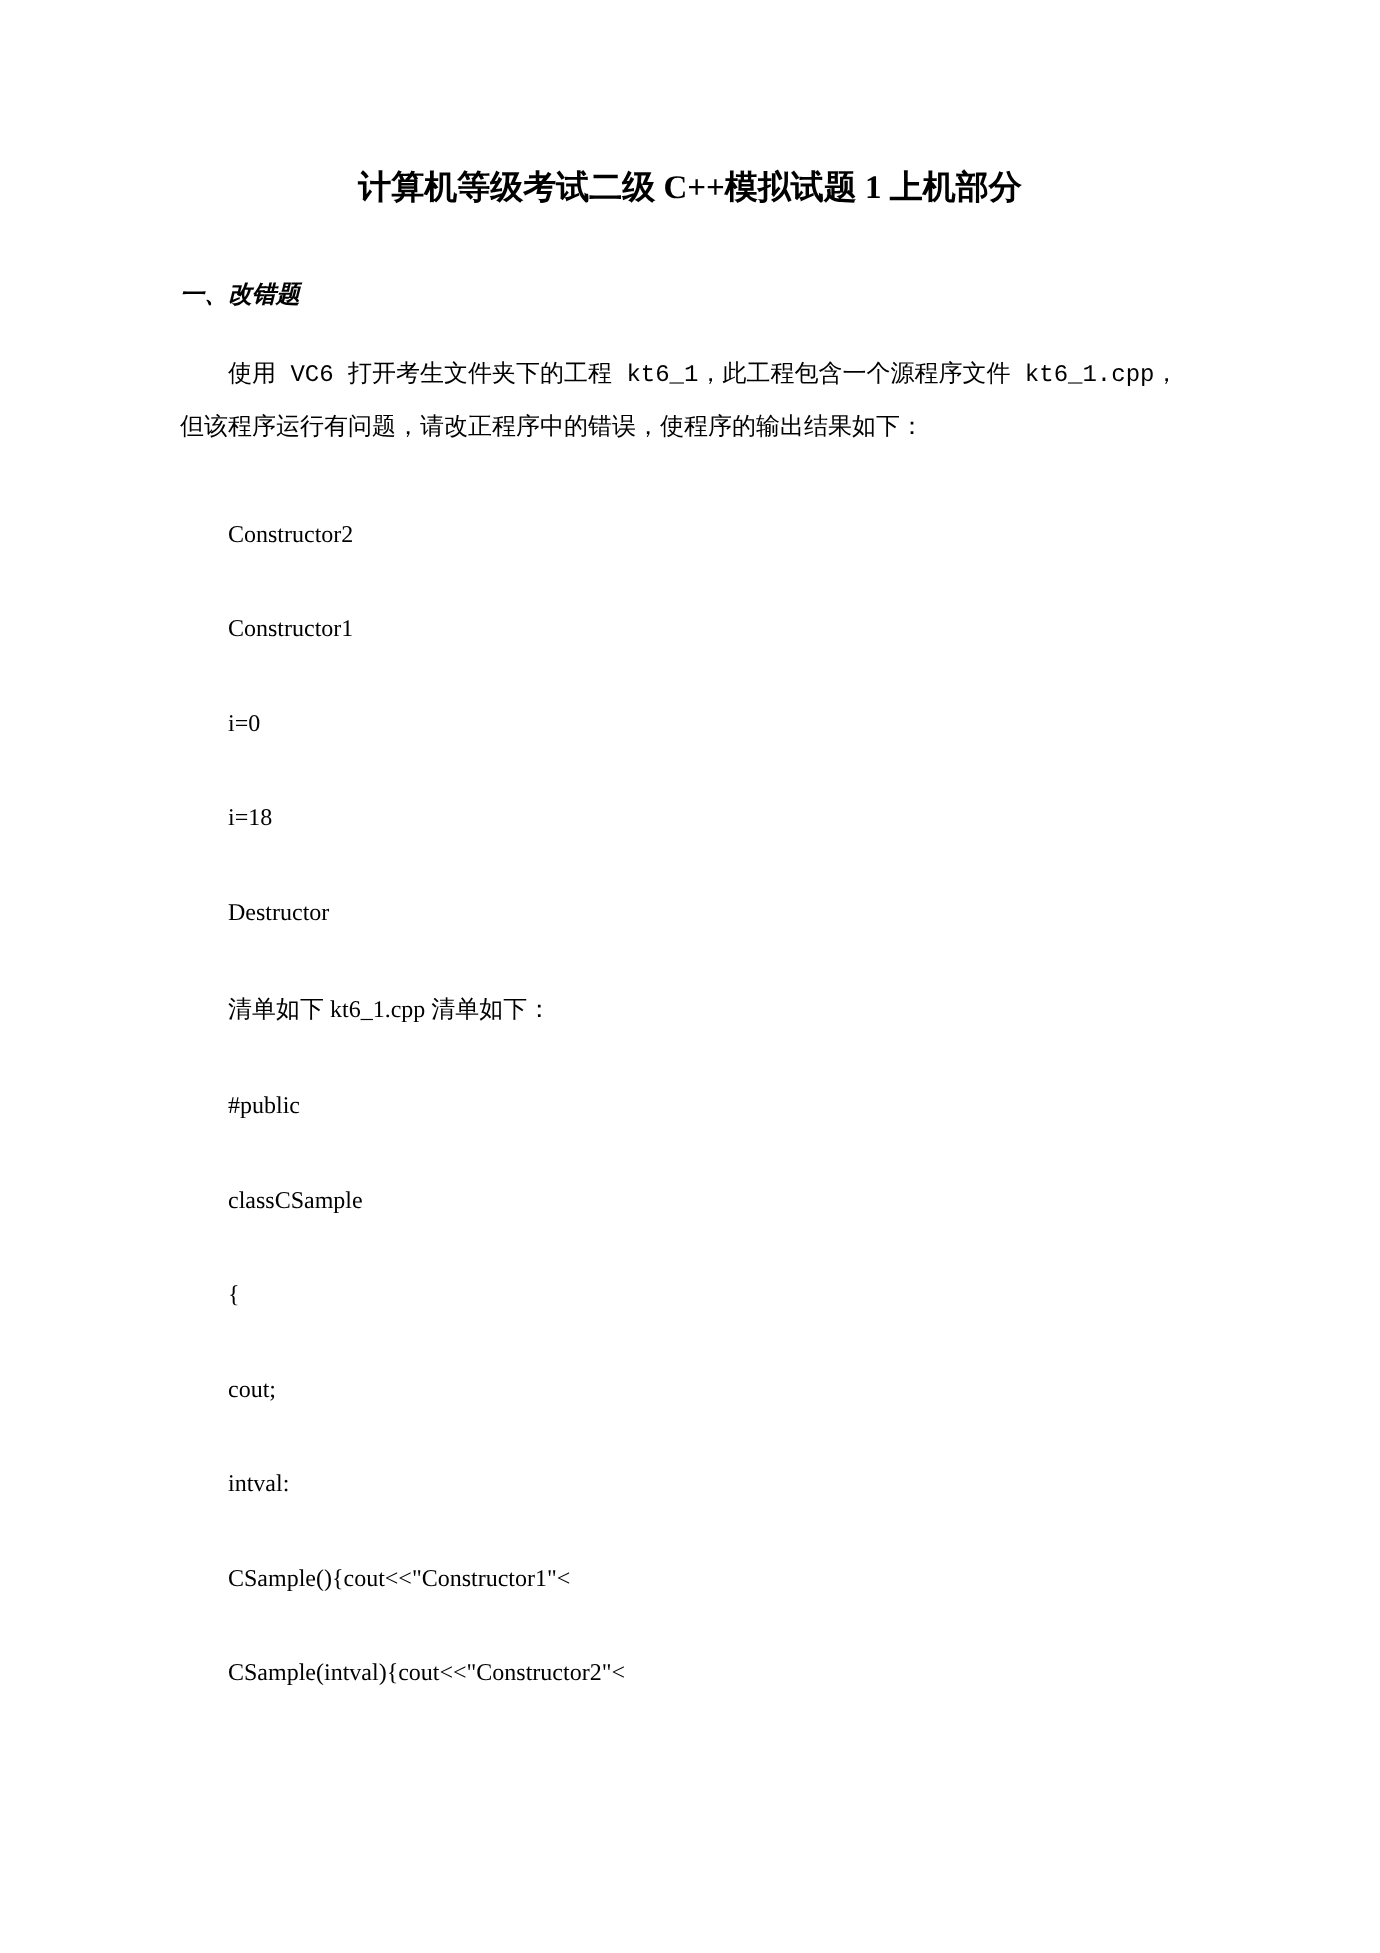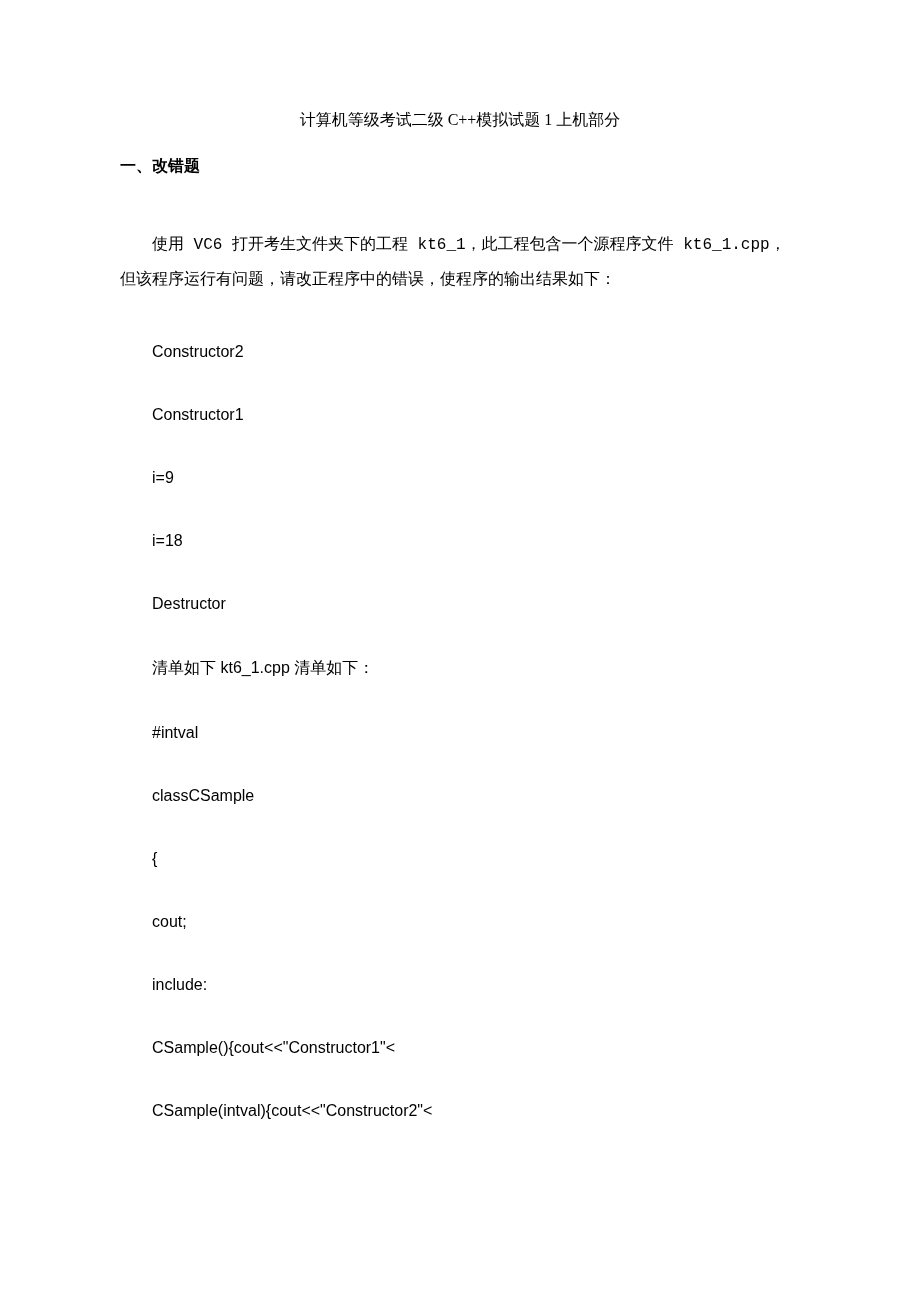--- a/index.html
+++ b/index.html
@@ -11,55 +11,56 @@
       background: #ffffff;
       width: 920px;
       min-height: 1302px;
       font-family: "SimSun", "宋体", serif;
       font-size: 16px;
       color: #000000;
       padding: 110px 120px 60px 120px;
     }
     .title {
       text-align: center;
-      font-weight: normal;
-      font-size: 16px;
-      margin-bottom: 25px;
+      font-weight: bold;
+      font-size: 22px;
+      margin-bottom: 46px;
     }
     .section-header {
       font-weight: bold;
       font-size: 16px;
-      margin-bottom: 51px;
+      margin-bottom: 26px;
+      font-style: italic;
     }
     .paragraph {
       line-height: 2.2;
       margin-bottom: 45px;
       text-indent: 2em;
       font-family: Liberation Mono, monospace;
     }
     .code-line {
       margin-bottom: 45px;
       text-indent: 2em;
-      font-family: Liberation Sans, sans-serif;
+      font-family: Liberation Serif, serif;
     }
   </style>
 </head>
 <body>
 
 <div class="title">计算机等级考试二级 C++模拟试题 1 上机部分</div>
 
 <div class="section-header">一、改错题</div>
 
 <div class="paragraph">使用 VC6 打开考生文件夹下的工程 kt6_1，此工程包含一个源程序文件 kt6_1.cpp，但该程序运行有问题，请改正程序中的错误，使程序的输出结果如下：</div>
 
 <div class="code-line">Constructor2</div>
 <div class="code-line">Constructor1</div>
-<div class="code-line">i=9</div>
+<div class="code-line">i=0</div>
 <div class="code-line">i=18</div>
 <div class="code-line">Destructor</div>
 <div class="code-line">清单如下 kt6_1.cpp 清单如下：</div>
-<div class="code-line">#intval</div>
+<div class="code-line">#public</div>
 <div class="code-line">classCSample</div>
 <div class="code-line">{</div>
 <div class="code-line">cout;</div>
-<div class="code-line">include:</div>
+<div class="code-line">intval:</div>
 <div class="code-line">CSample(){cout&lt;&lt;"Constructor1"&lt;</div>
 <div class="code-line">CSample(intval){cout&lt;&lt;"Constructor2"&lt;</div>
 
 </body></html>

